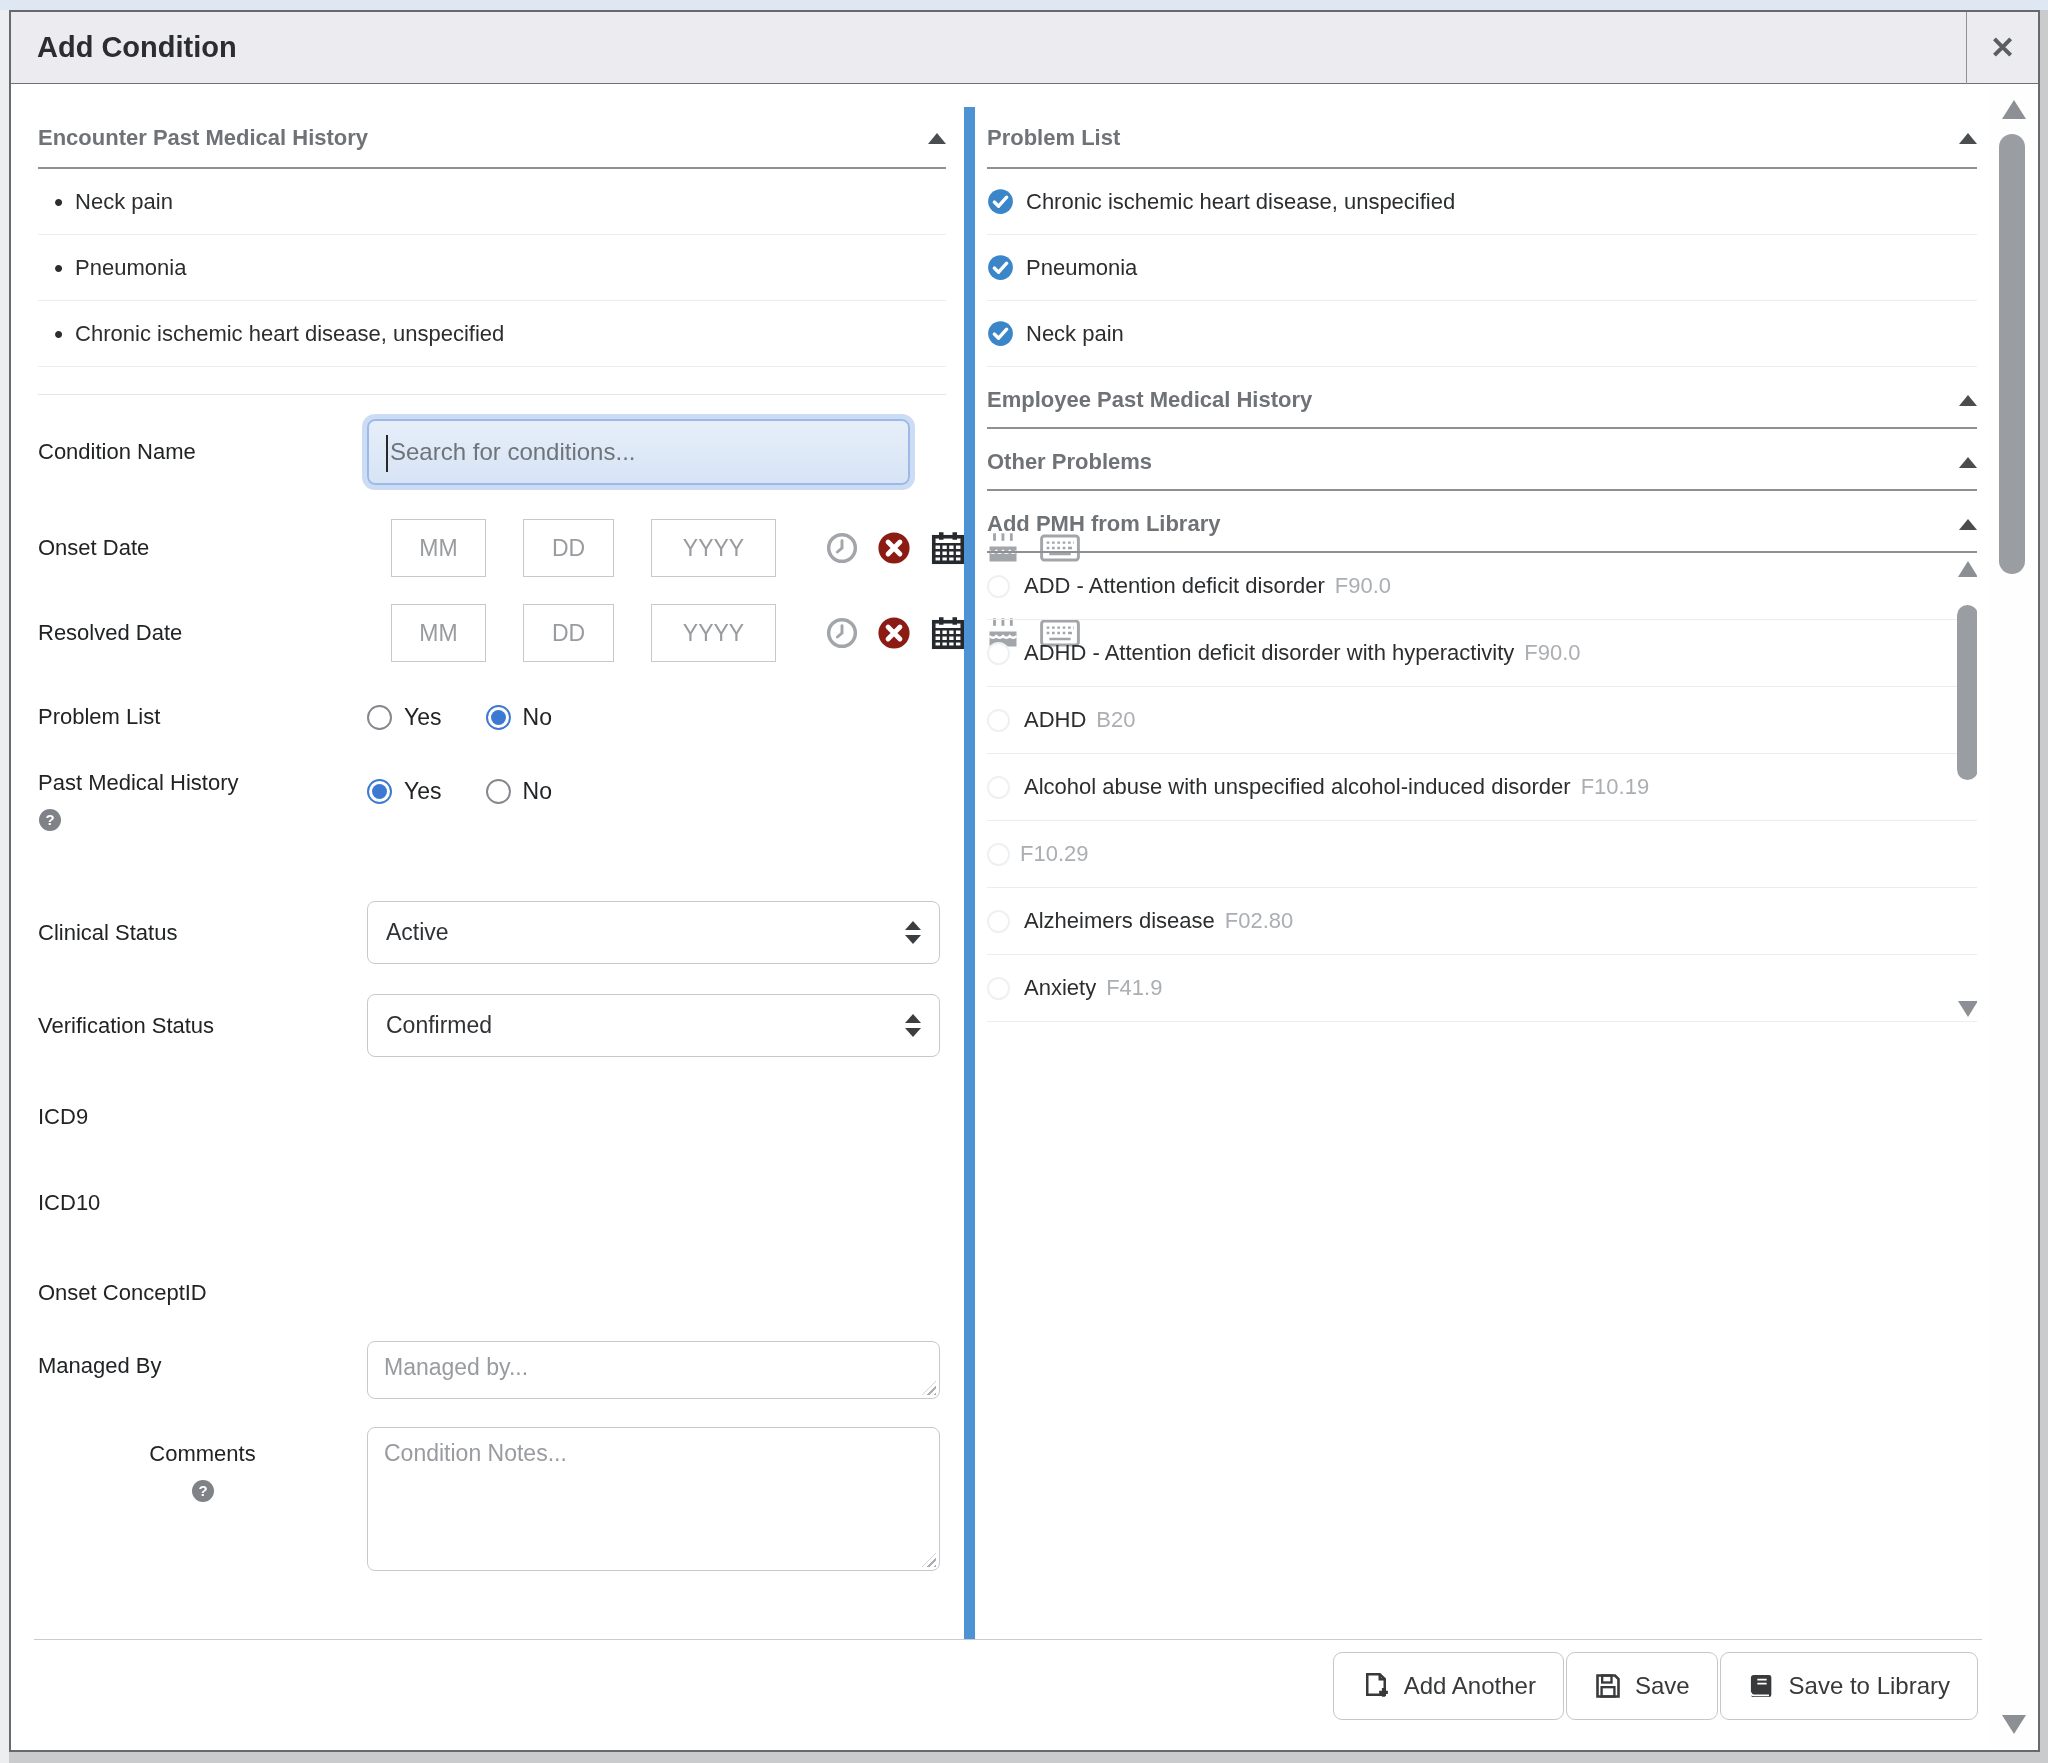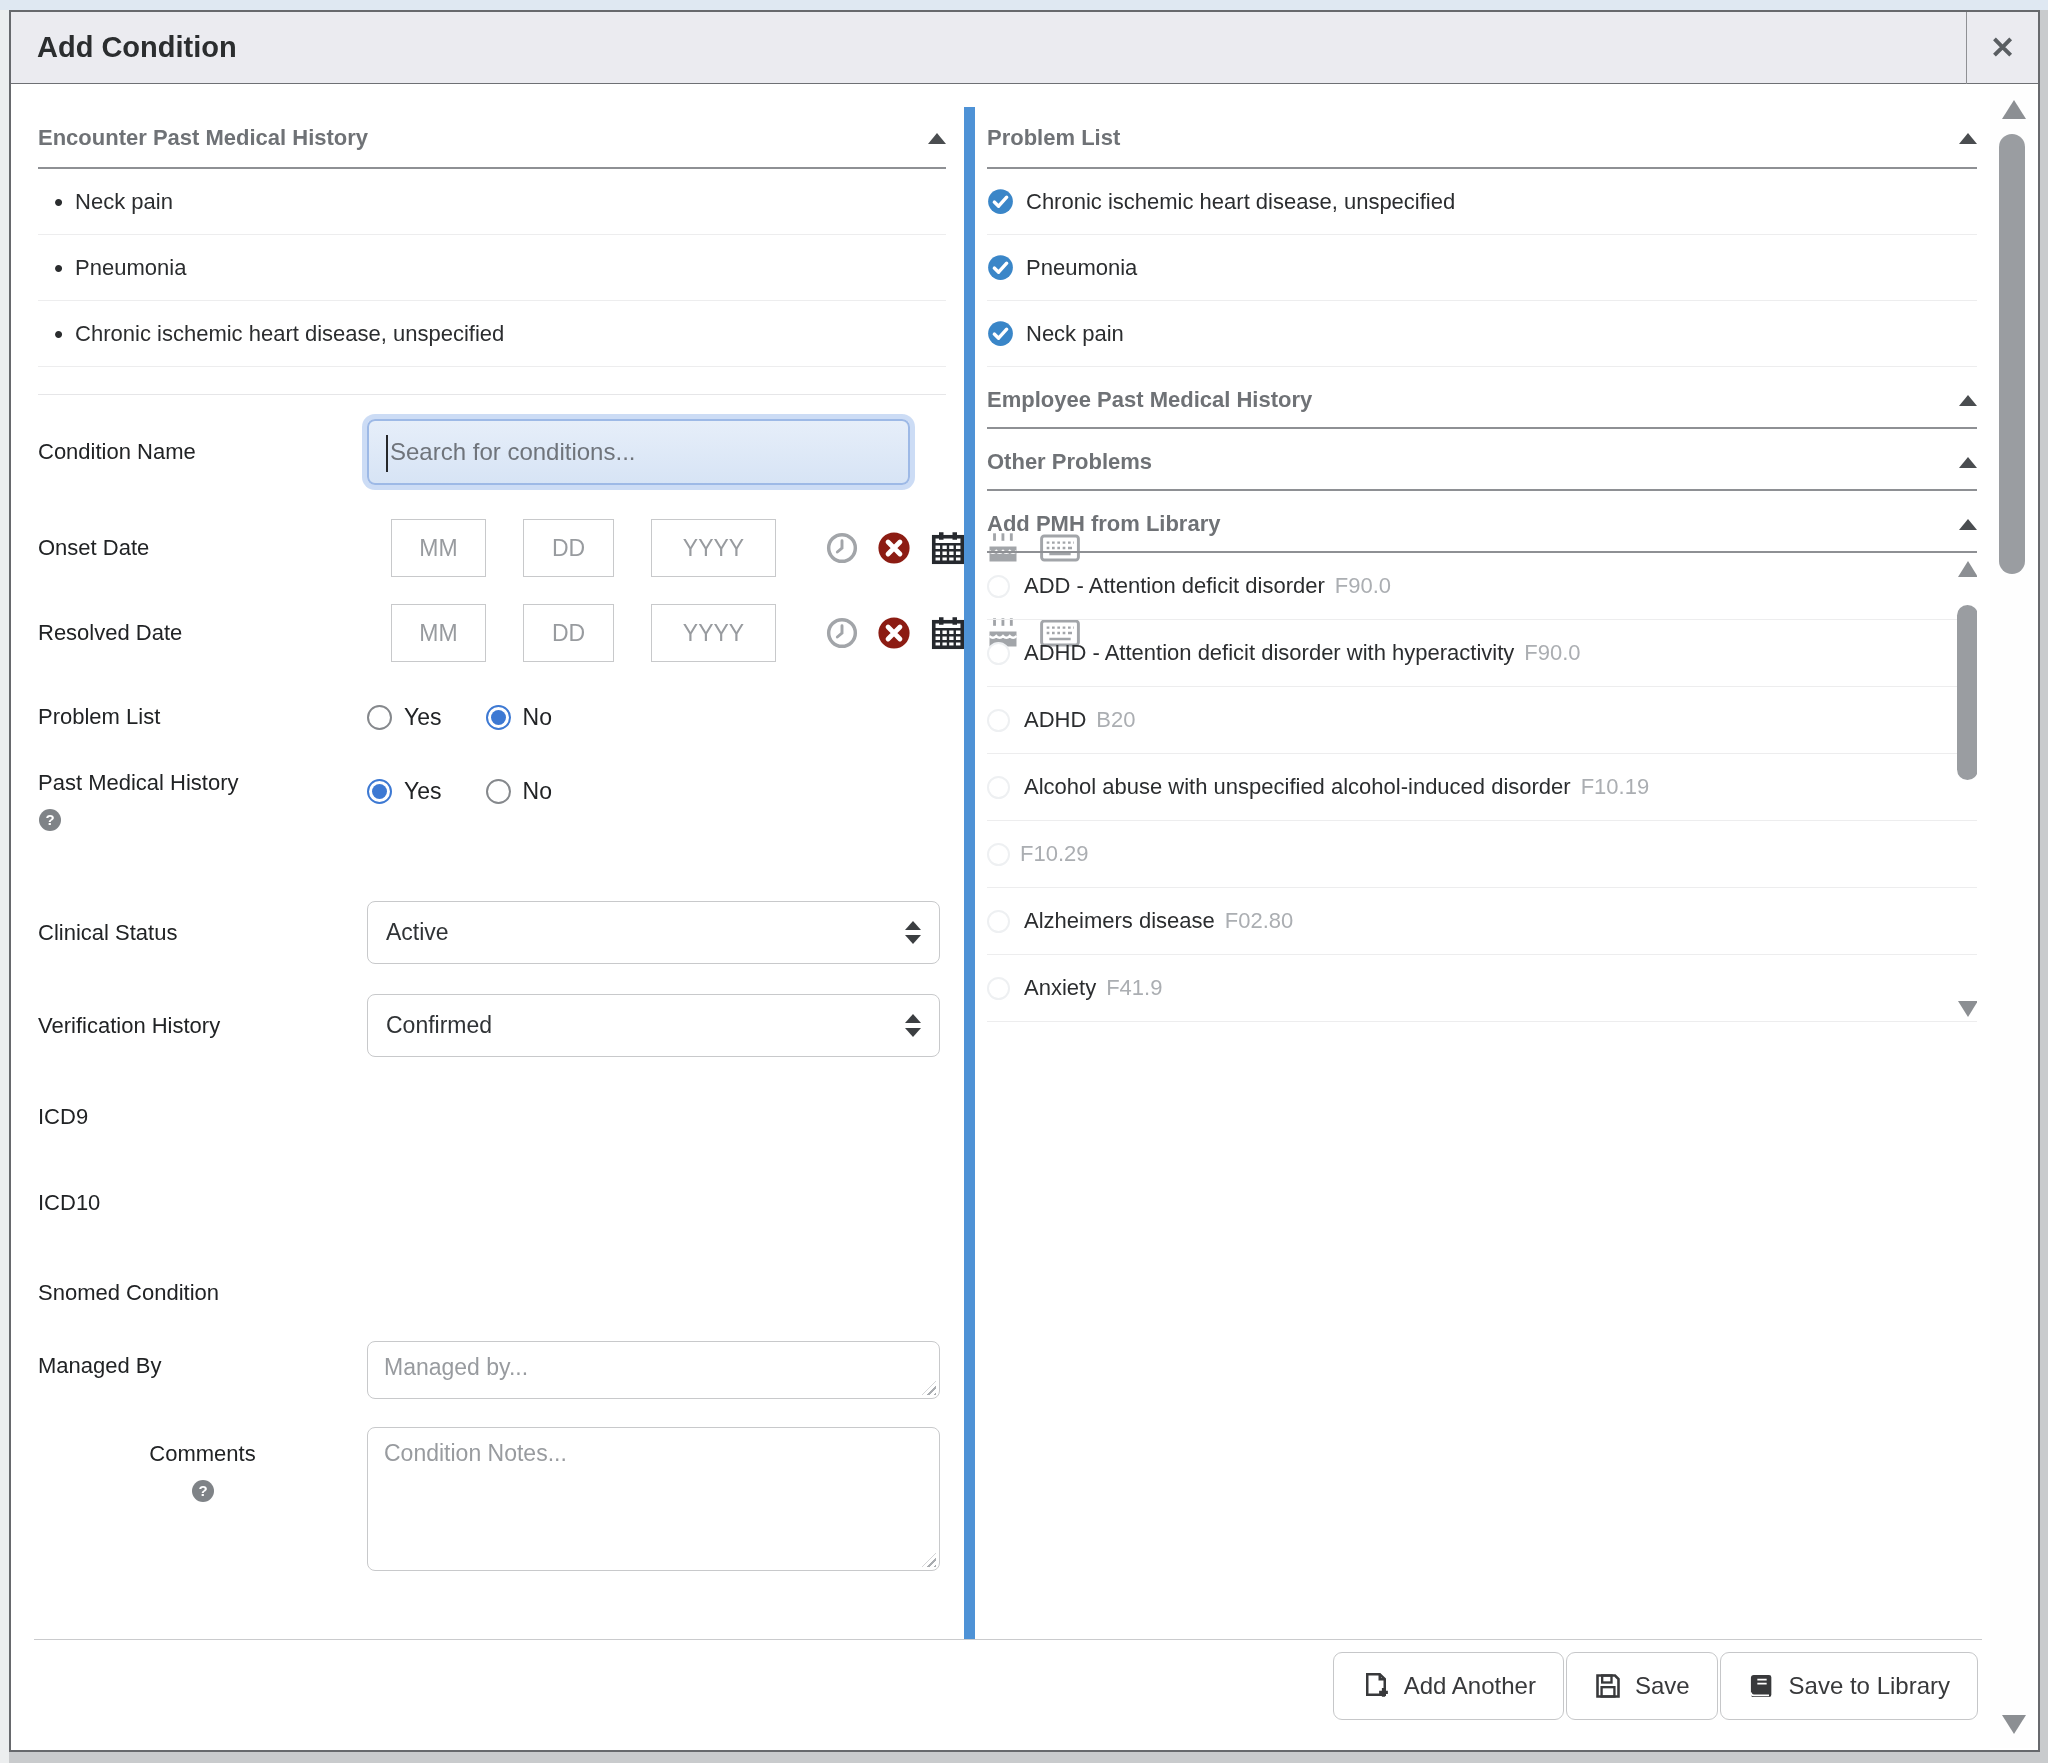--- a/index.html
+++ b/index.html
@@ -352,38 +352,38 @@
       <div class="select-box">
         <span>Active</span>
         <span class="select-caret">
             <span class="up"></span>
             <span class="down"></span>
           </span>
       </div>
     </div>
 
     <div class="form-row row-select row-select2">
-      <span class="form-label">Verification History</span>
+      <span class="form-label">Verification Status</span>
       <div class="select-box">
         <span>Confirmed</span>
         <span class="select-caret">
             <span class="up"></span>
             <span class="down"></span>
           </span>
       </div>
     </div>
 
     <div class="form-row row-code">
       <span class="form-label">ICD9</span>
     </div>
     <div class="form-row row-code row-code2">
       <span class="form-label">ICD10</span>
     </div>
     <div class="form-row row-code row-code3">
-      <span class="form-label">Snomed Condition</span>
+      <span class="form-label">Onset ConceptID</span>
     </div>
 
     <div class="form-row row-managed">
       <span class="form-label">Managed By</span>
       <div class="ta-wrap">
         <textarea class="ta ta-managed" placeholder="Managed by..." style=""></textarea>
         <span class="resize-corner"></span>
       </div>
     </div>
 

